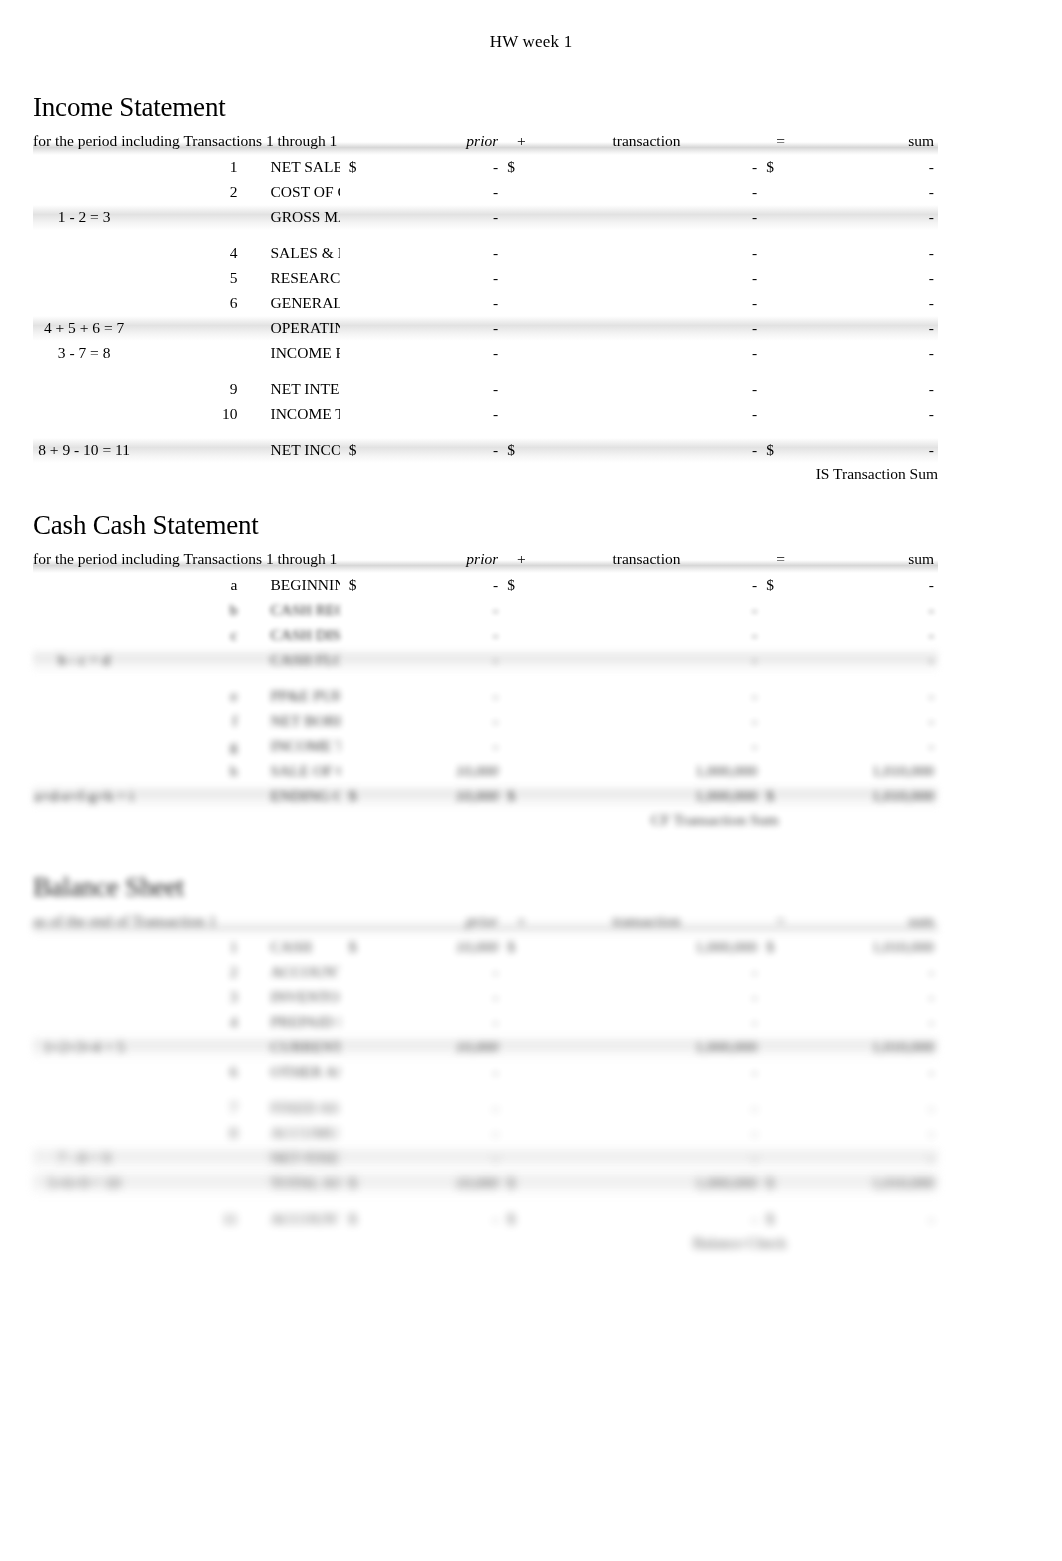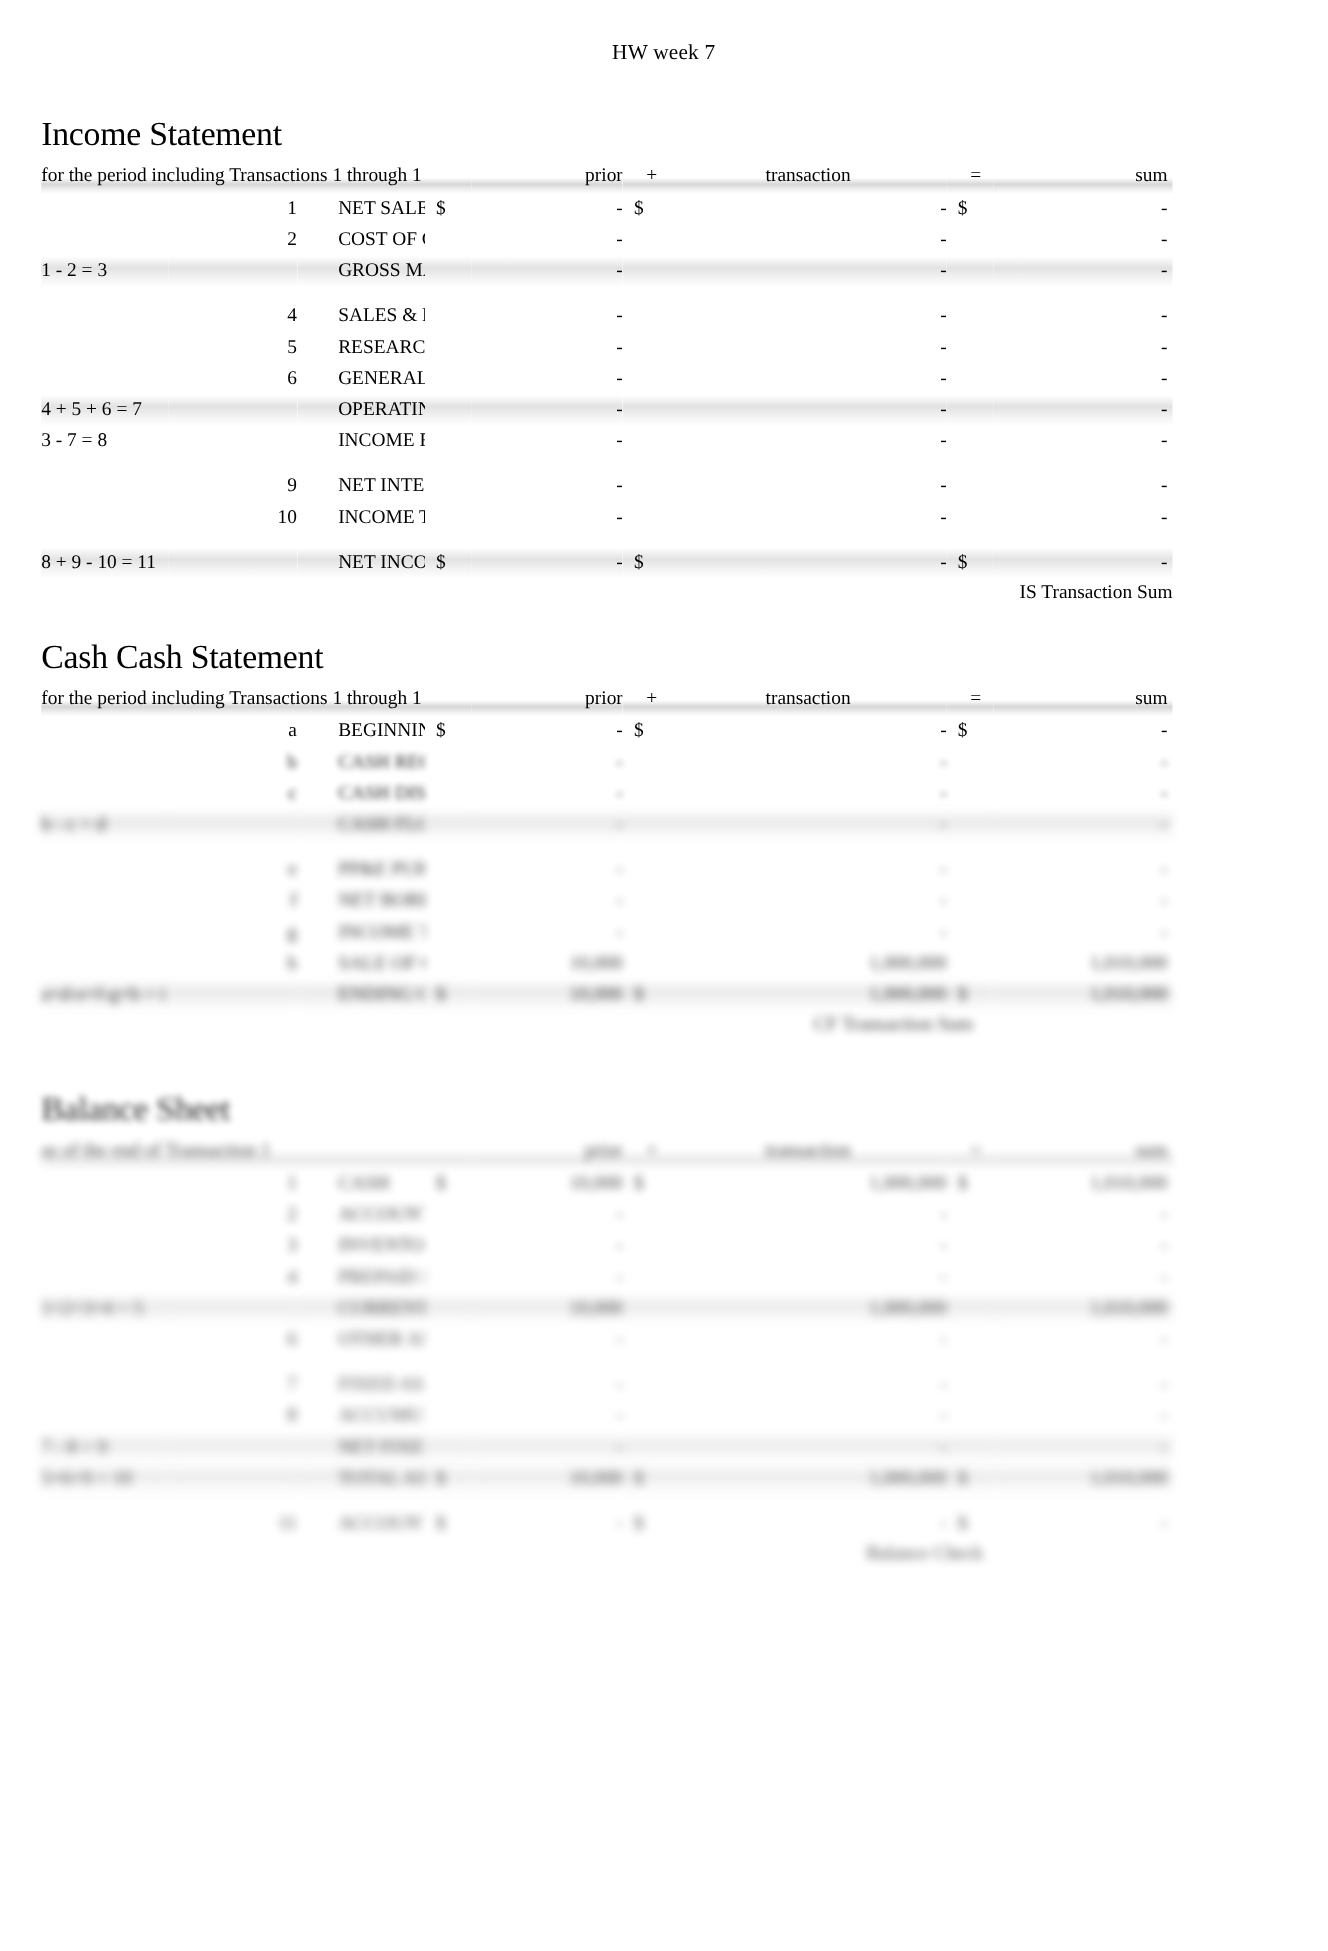--- a/index.html
+++ b/index.html
@@ -49,25 +49,25 @@
   }
   table.stmt td {
     padding: 0;
     height: 25px;
     vertical-align: middle;
     white-space: nowrap;
     overflow: hidden;
   }
 
   
-  .c-ref   { width: 180px; text-align: left; padding-right: 0px !important; }
+  .c-ref   { width: 180px; text-align: center; padding-right: 0px !important; }
   .c-code  { width: 32px;  text-align: right; }
   .c-label { width: 282px; text-align: left; padding-left: 33px !important; }
   .c-cur1  { width: 22px;  text-align: left;  padding-left: 9px !important; }
-  .c-val1  { width: 71px;  text-align: right; }
+  .c-val1  { width: 71px;  text-align: right; font-style: italic; }
   .c-cur2  { width: 22px;  text-align: left;  padding-left: 9px !important; }
   .c-val2  { width: 130px; text-align: right; }
   .c-cur3  { width: 22px;  text-align: left;  padding-left: 9px !important; }
   .c-val3  { width: 84px;  text-align: right; padding-right: 4px !important; }
 
   
   tr.hdr td {
     background: linear-gradient(to bottom,
        rgba(255,255,255,0) 0%,
        rgba(255,255,255,0) 52%,
@@ -108,21 +108,21 @@
   #balance .bs-title { filter: blur(3.0px); opacity: 0.86; }
 
   .sum-note {
     position: relative;
     font-size: 15.5px;
   }
 </style>
 </head>
 <body>
 
-<div class="page-header">HW week 7</div>
+<div class="page-header">HW week 1</div>
 
 <div class="section" id="income" style="top:92px;">
   <div class="section-title">Income Statement</div>
   <table class="stmt">
     <tbody>
       <tr class="hdr">
         <td class="c-ref" colspan="3"><span class="hdr-period">for the period including Transactions 1 through 1</span></td>
         <td class="c-cur1"></td>
         <td class="c-val1 hdr-prior">prior</td>
         <td class="c-cur2 hdr-plus">+</td>

